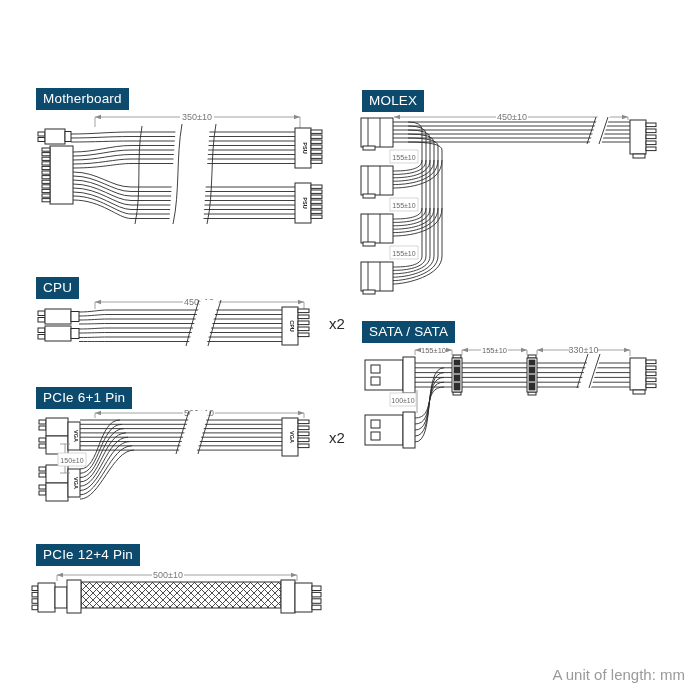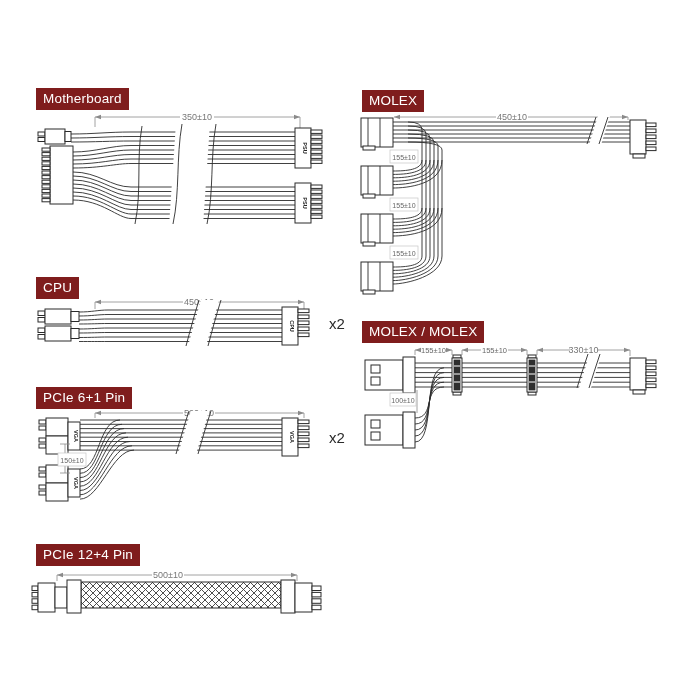--- a/index.html
+++ b/index.html
@@ -1,18 +1,18 @@
 <!DOCTYPE html>
 <html><head>
 <meta charset="utf-8">
 <style>
   html,body{margin:0;padding:0;background:#fff;}
   #canvas{position:relative;width:700px;height:700px;background:#ffffff;overflow:hidden;
           font-family:"Liberation Sans",sans-serif;}
-  .badge{position:absolute;background:#7f1d1d;color:#fff;font-size:13.5px;line-height:16px;
+  .badge{position:absolute;background:#0c4a6e;color:#fff;font-size:13.5px;line-height:16px;
          padding:3px 7px;letter-spacing:.2px;white-space:nowrap;text-align:center;}
   svg{position:absolute;overflow:visible;}
   .wire{fill:none;stroke:#2b2b2b;stroke-width:0.9;}
   .part{fill:#fff;stroke:#2b2b2b;stroke-width:1;}
   .partdark{fill:#2e2e2e;stroke:#2b2b2b;stroke-width:0.8;}
   .whitetick{stroke:#fff;stroke-width:1;}
   .dimline{stroke:#8a8a8a;stroke-width:0.8;fill:none;}
   .dimarrow{fill:#8a8a8a;stroke:none;}
   .dimtext{fill:#777;font-size:9px;}
   .dimbox{fill:#fff;stroke:#c6c6c6;stroke-width:0.7;}
@@ -274,21 +274,21 @@
       <rect class="part" x="272" y="10" width="16" height="34"></rect>
       <rect class="part" x="288" y="13" width="10" height="3.6"></rect>
         <rect class="part" x="288" y="19" width="10" height="3.6"></rect>
       <rect class="part" x="288" y="25" width="10" height="3.6"></rect>
         <rect class="part" x="288" y="31" width="10" height="3.6"></rect>
       <rect class="part" x="288" y="37" width="10" height="3.6"></rect>
       <rect class="part" x="275" y="44" width="12" height="4"></rect>
     </g>
   </svg>
 
-  <div class="badge" style="left:362px;top:321px;">MOLEX / MOLEX</div>
+  <div class="badge" style="left:362px;top:321px;">SATA / SATA</div>
   <svg style="left:358px;top:344px;" width="310" height="112" viewBox="0 0 310 112">
     <g>
       <path class="dimline" d="M57 6H62M89 6H94M104 6H123M150 6H169M179 6H212M239 6H272M57 6V11M94 6V11M104 6V11M169 6V11M179 6V11M272 6V12"></path>
       <polygon class="dimarrow" points="57,6 63,3.8 63,8.2"></polygon>
         <polygon class="dimarrow" points="94,6 88,3.8 88,8.2"></polygon>
       <polygon class="dimarrow" points="104,6 110,3.8 110,8.2"></polygon>
         <polygon class="dimarrow" points="169,6 163,3.8 163,8.2"></polygon>
       <polygon class="dimarrow" points="179,6 185,3.8 185,8.2"></polygon>
         <polygon class="dimarrow" points="272,6 266,3.8 266,8.2"></polygon>
       <text class="dimboxtext" x="75.5" y="8.5" text-anchor="middle" style="font-size:7.5px">155±10</text>
@@ -338,13 +338,14 @@
       <rect class="part" x="272" y="14" width="16" height="32"></rect>
       <rect class="part" x="288" y="16" width="10" height="3.6"></rect>
         <rect class="part" x="288" y="22" width="10" height="3.6"></rect>
       <rect class="part" x="288" y="28" width="10" height="3.6"></rect>
         <rect class="part" x="288" y="34" width="10" height="3.6"></rect>
       <rect class="part" x="288" y="40" width="10" height="3.6"></rect>
       <rect class="part" x="275" y="46" width="12" height="4"></rect>
     </g>
   </svg>
 
+  <div id="footer">A unit of length: mm</div>
 </div>
 
 </body></html>

